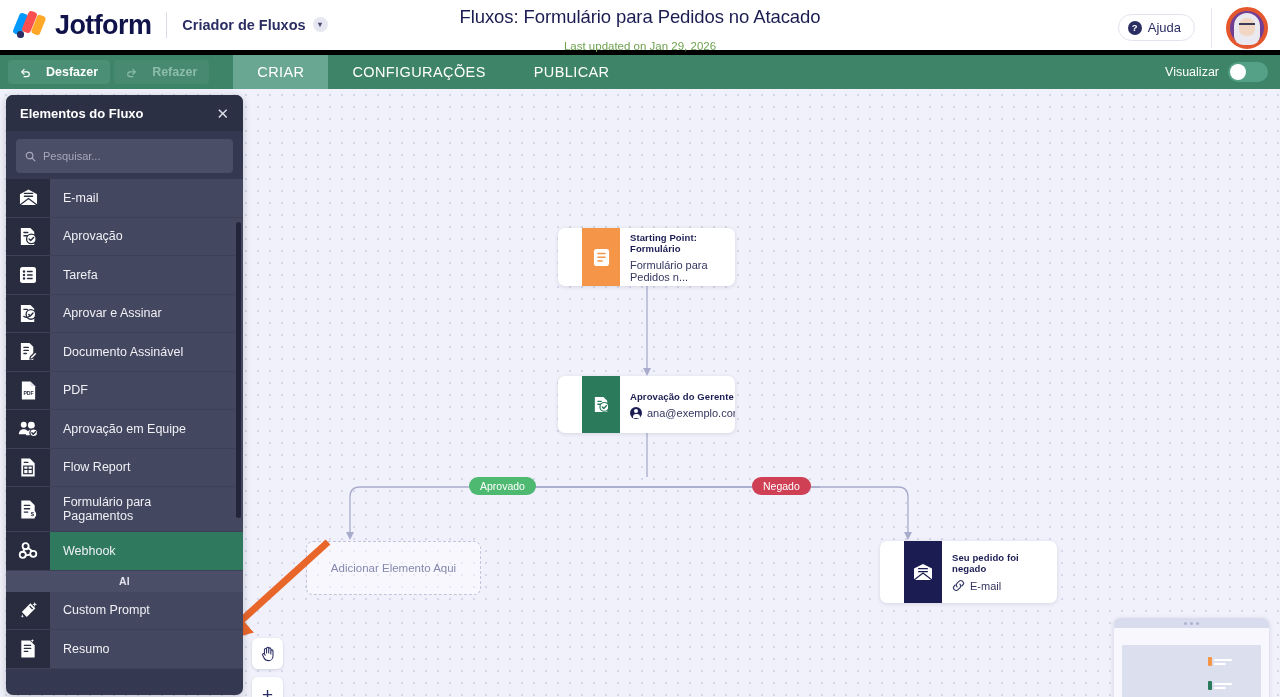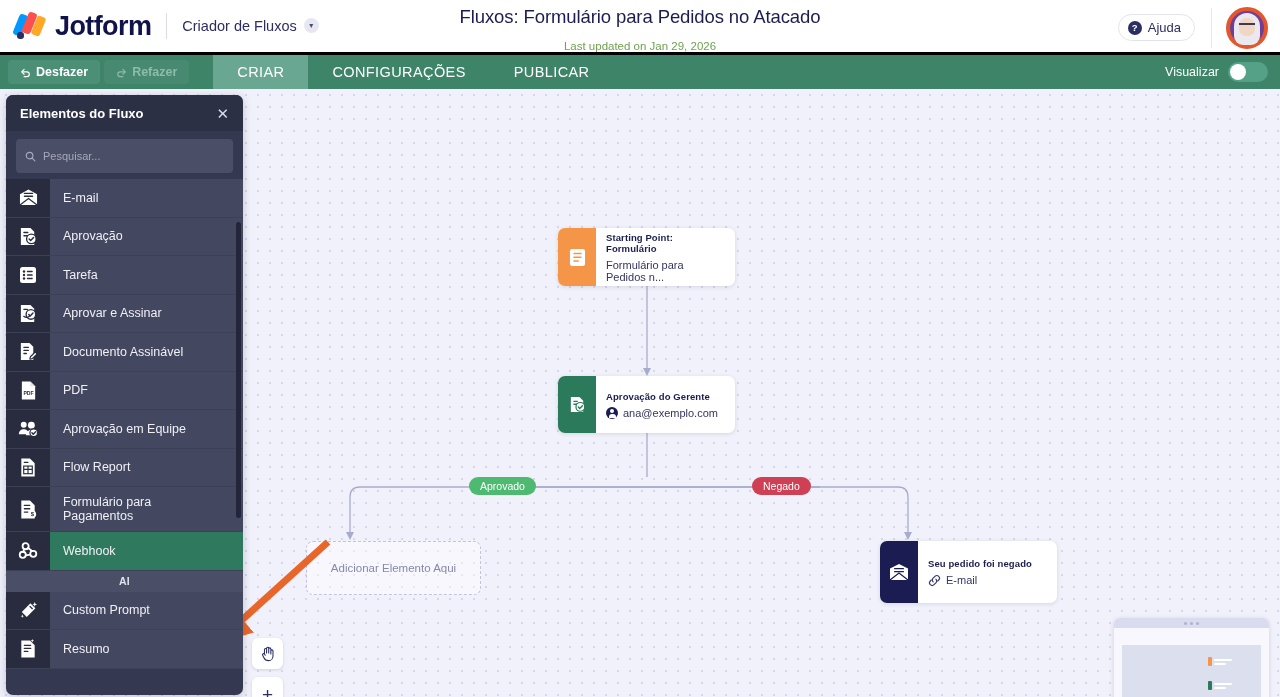--- a/index.html
+++ b/index.html
@@ -7,38 +7,38 @@
     width: 1280px; height: 697px;
     font-family: "Liberation Sans", sans-serif;
     overflow: hidden;
     background: #f3f3fe;
   }
   .app { position: relative; width: 1280px; height: 697px; }
 
   
   .topbar {
     position: absolute; left: 0; top: 0; width: 1280px; height: 55px;
-    background: #fff; border-bottom: 3px solid #000000;
+    background: #fff; border-bottom: 5px solid #000000;
     display: flex; align-items: center;
   }
   .brand { display: flex; align-items: center; padding-left: 14px; }
   .logo-mark { width: 34px; height: 30px; position: relative; margin-right: 7px; }
   .logo-mark i { position: absolute; display: block; border-radius: 3px; }
   .logo-b { width: 9px; height: 22px; background: #0099ff; left: 2px; top: 3px;
             transform: rotate(22deg); }
   .logo-r { width: 9px; height: 22px; background: #fc4f4f; left: 11px; top: 1px;
             transform: rotate(22deg); }
   .logo-o { width: 9px; height: 20px; background: #ffa726; left: 20px; top: 5px;
             transform: rotate(22deg); }
   .logo-d { width: 7px; height: 7px; background: #2b2e63; left: 3px; top: 21px; border-radius: 1px; }
   .brand-name {
     font-size: 27px; font-weight: bold; color: #10124a; letter-spacing: -0.6px;
   }
   .brand-sep { width: 1px; height: 26px; background: #dcdce6; margin: 0 15px; }
-  .brand-sub { font-size: 14.5px; color: #2b2e63; display: flex; align-items: flex-start; }
+  .brand-sub { font-size: 14.5px; color: #2b2e63; display: flex; align-items: flex-start; font-weight: bold; }
   .caret-badge {
     display: inline-flex; align-items: center; justify-content: center;
     width: 15px; height: 15px; border-radius: 50%; background: #e7e7f2;
     margin-left: 7px; font-size: 8px; color: #4a4d73;
   }
   .title-wrap {
     position: absolute; left: 0; right: 0; top: 6px; text-align: center;
     pointer-events: none;
   }
   .flow-title { font-size: 18.5px; color: #1b1d52; letter-spacing: -0.1px; }
@@ -77,21 +77,21 @@
     border-top: 2px solid #3b3b55;
   }
 
   
   .navbar {
     position: absolute; left: 0; top: 55px; width: 1280px; height: 34px;
     background: #3e8469; display: flex; align-items: center;
   }
   .undo-group { display: flex; align-items: center; gap: 4px; padding-left: 8px; }
   .nav-btn {
-    display: flex; align-items: center; gap: 5px;
+    display: flex; align-items: center; gap: 15px;
     font-size: 12.5px; font-weight: bold; color: #fff;
     padding: 5px 12px; border-radius: 4px; background: #4b8f76;
   }
   .nav-btn.disabled { color: #8cbcaa; background: #478a71; }
   .tabs { display: flex; align-items: stretch; height: 34px; margin-left: 24px; }
   .tab {
     display: flex; align-items: center; padding: 0 24px;
     color: #ffffff; font-size: 14.5px; letter-spacing: 0.4px;
   }
   .tab.active { background: #6aa792; }
@@ -116,20 +116,21 @@
     background-image: radial-gradient(#d6d6ea 1px, transparent 1px);
     background-size: 12px 12px;
     overflow: hidden;
   }
 
   
   .node {
     position: absolute; display: flex; background: #fff;
     border-radius: 7px; box-shadow: 0 1px 4px rgba(40,40,80,.13);
     overflow: hidden;
+    padding-left: 24px;
   }
   .node-icon {
     width: 38px; flex: 0 0 38px; display: flex; align-items: center; justify-content: center;
   }
   .node-body { padding: 9px 11px 9px 10px; display: flex; flex-direction: column; justify-content: center; }
   .node-title { font-size: 9.5px; font-weight: bold; color: #1b1d52; letter-spacing: .1px; }
   .node-desc { font-size: 11px; color: #34365f; margin-top: 5px; display: flex; align-items: center; gap: 5px; }
   .node-start { left: 558px; top: 139px; width: 177px; height: 58px; }
   .node-start .node-icon { background: #f59547; }
   .node-approval { left: 558px; top: 287px; width: 177px; height: 57px; }

